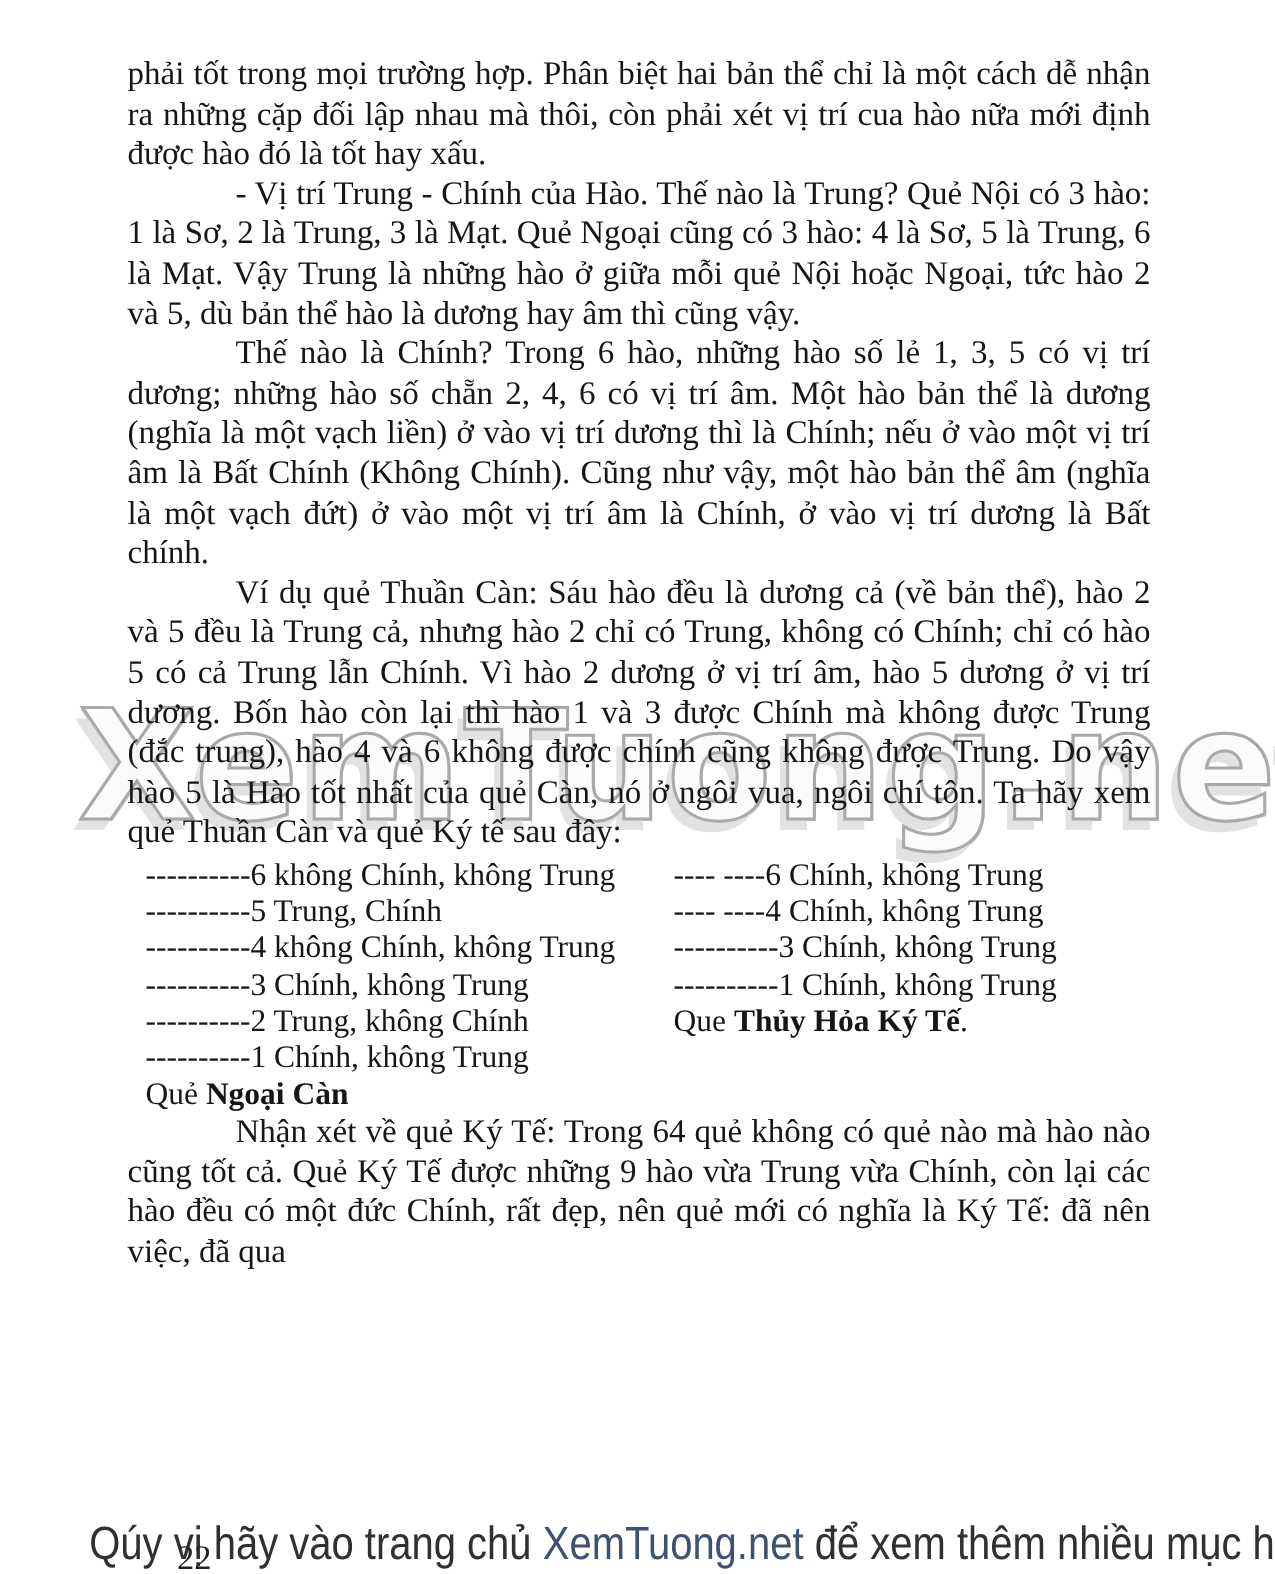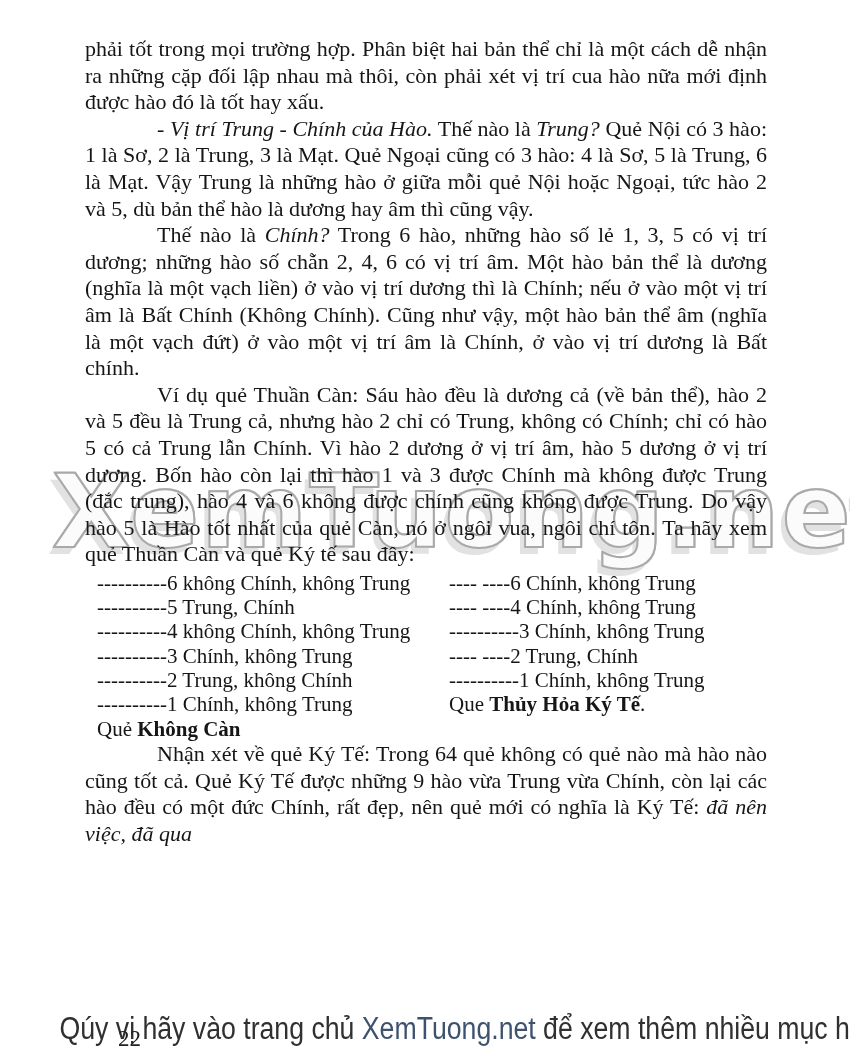--- a/index.html
+++ b/index.html
@@ -39,21 +39,21 @@
     left: 85px;
     top: 36px;
     width: 682px;
     z-index: 2;
     font-size: 22px;
     line-height: 26.6px;
     text-align: justify;
   }
   .para { margin: 0; text-indent: 72px; }
   .para.no-indent { text-indent: 0; }
-  .it { font-style: italic; }
+  .it { }
   
   .hexagrams {
     display: flex;
     margin-top: 3px;
     font-size: 21px;
     line-height: 24.3px;
     text-align: left;
   }
   .hex-col-left { width: 352px; flex: none; margin-left: 12px; }
   .hex-col-right { flex: 1; }
@@ -103,27 +103,26 @@
     <p class="para">Ví dụ quẻ Thuần Càn: Sáu hào đều là dương cả (về bản thể), hào 2 và 5 đều là Trung cả, nhưng hào 2 chỉ có Trung, không có Chính; chỉ có hào 5 có cả Trung lẫn Chính. Vì hào 2 dương ở vị trí âm, hào 5 dương ở vị trí dương. Bốn hào còn lại thì hào 1 và 3 được Chính mà không được Trung (đắc trung), hào 4 và 6 không được chính cũng không được Trung. Do vậy hào 5 là Hào tốt nhất của quẻ Càn, nó ở ngôi vua, ngôi chí tôn. Ta hãy xem quẻ Thuần Càn và quẻ Ký tế sau đây:</p>
 
     <div class="hexagrams">
       <div class="hex-col-left">
         <div class="hex-row">----------6 không Chính, không Trung</div>
         <div class="hex-row">----------5 Trung, Chính</div>
         <div class="hex-row">----------4 không Chính, không Trung</div>
         <div class="hex-row">----------3 Chính, không Trung</div>
         <div class="hex-row">----------2 Trung, không Chính</div>
         <div class="hex-row">----------1 Chính, không Trung</div>
-        <div class="hex-caption"><span>Quẻ </span><b>Không Càn</b><span></span></div>
+        <div class="hex-caption"><span>Quẻ </span><b>Ngoại Càn</b><span></span></div>
       </div>
       <div class="hex-col-right">
         <div class="hex-row">---- ----6 Chính, không Trung</div>
         <div class="hex-row">---- ----4 Chính, không Trung</div>
         <div class="hex-row">----------3 Chính, không Trung</div>
-        <div class="hex-row">---- ----2 Trung, Chính</div>
         <div class="hex-row">----------1 Chính, không Trung</div>
         <div class="hex-caption"><span>Que </span><b>Thủy Hỏa Ký Tế</b><span>.</span></div>
       </div>
     </div>
 
     <p class="para"><span>Nhận xét về quẻ Ký Tế: Trong 64 quẻ không có quẻ nào mà hào nào cũng tốt cả. Quẻ Ký Tế được những 9 hào vừa Trung vừa Chính, còn lại các hào đều có một đức Chính, rất đẹp, nên quẻ mới có nghĩa là Ký Tế: </span><span class="it">đã nên việc, đã qua</span></p>
 
   </div>
 
   <div class="page-number">22</div>

